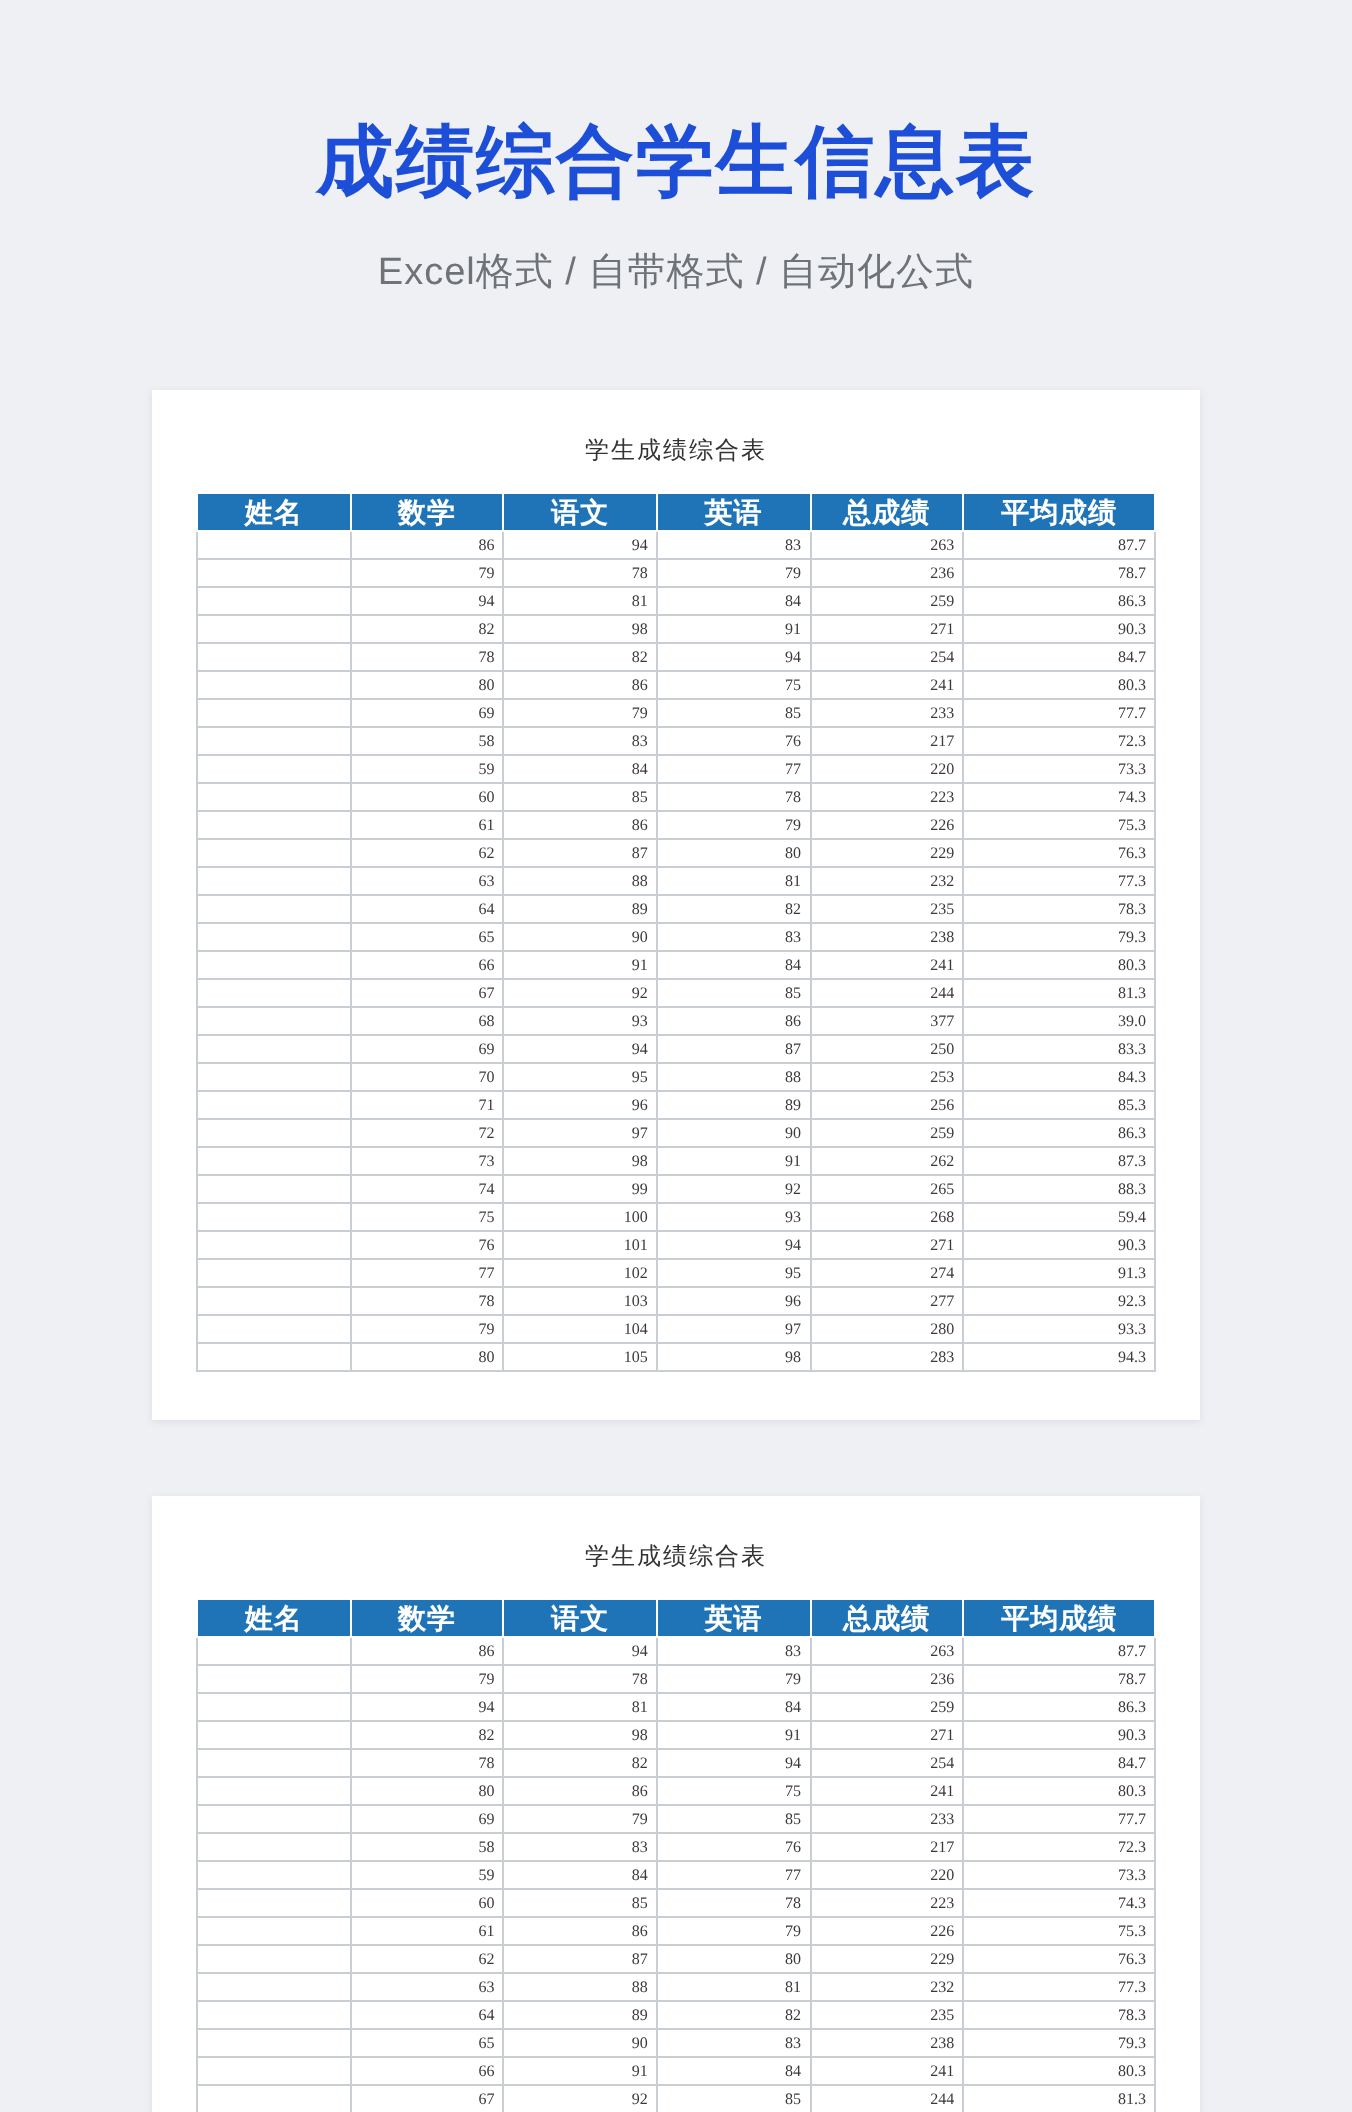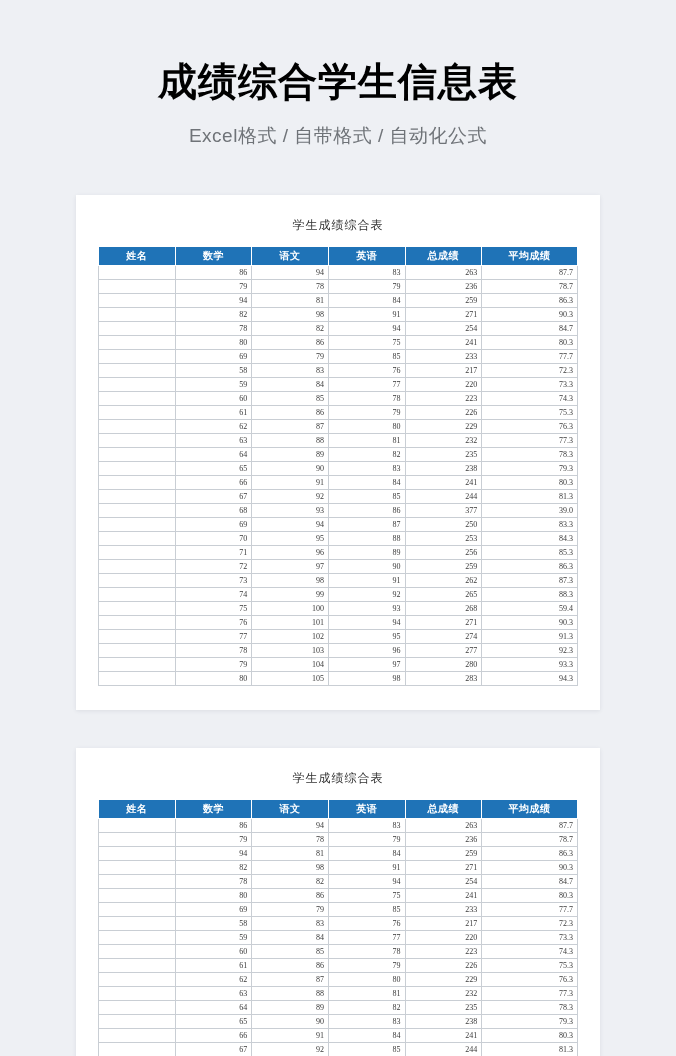--- a/index.html
+++ b/index.html
@@ -20,21 +20,21 @@
     padding: 0;
     position: relative;
   }
   .hero {
     padding-top: 58px;
     text-align: center;
   }
   .hero-title {
     font-size: 39px;
     font-weight: bold;
-    color: #000000;
+    color: #1d4ed8;
     letter-spacing: 1px;
     line-height: 1.25;
     margin: 0;
   }
   .hero-sub {
     margin-top: 16px;
     font-size: 19px;
     color: #6f7378;
     font-weight: normal;
     letter-spacing: 0.5px;
@@ -59,21 +59,21 @@
     letter-spacing: 1px;
   }
   table.grid {
     width: 100%;
     border-collapse: collapse;
     table-layout: fixed;
   }
   table.grid th {
     background: #1f73b7;
     color: #ffffff;
-    font-size: 10px;
+    font-size: 14px;
     font-weight: bold;
     height: 16px;
     line-height: 16px;
     text-align: center;
     border: 1px solid #ffffff;
     letter-spacing: 0.5px;
   }
   table.grid td {
     border: 1px solid #c9ced4;
     height: 13px;

